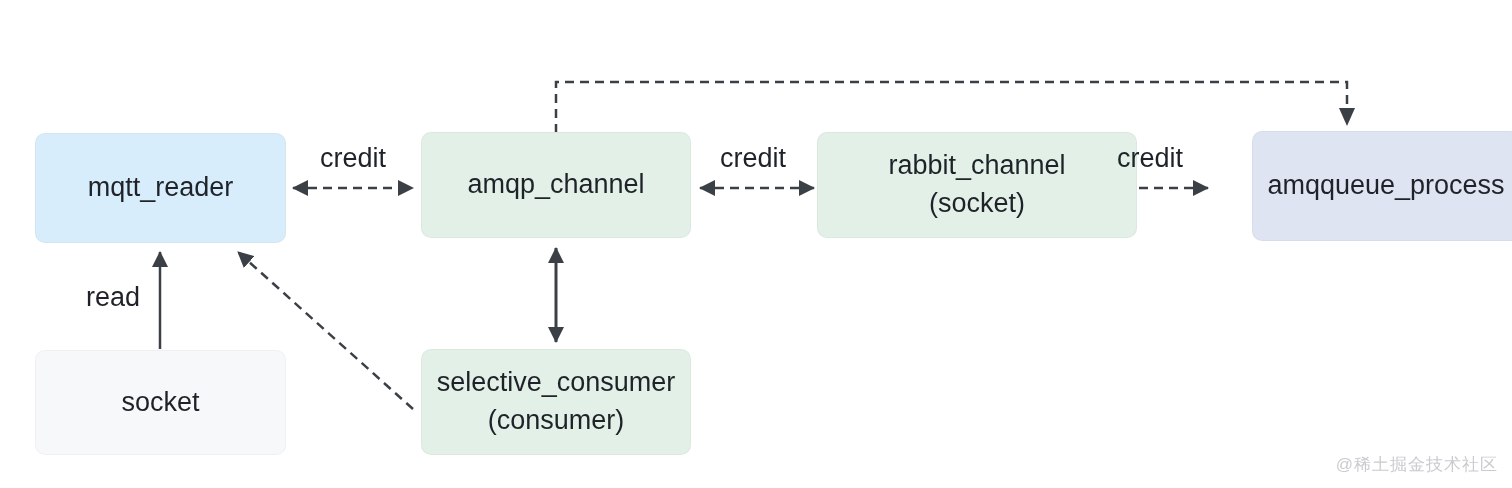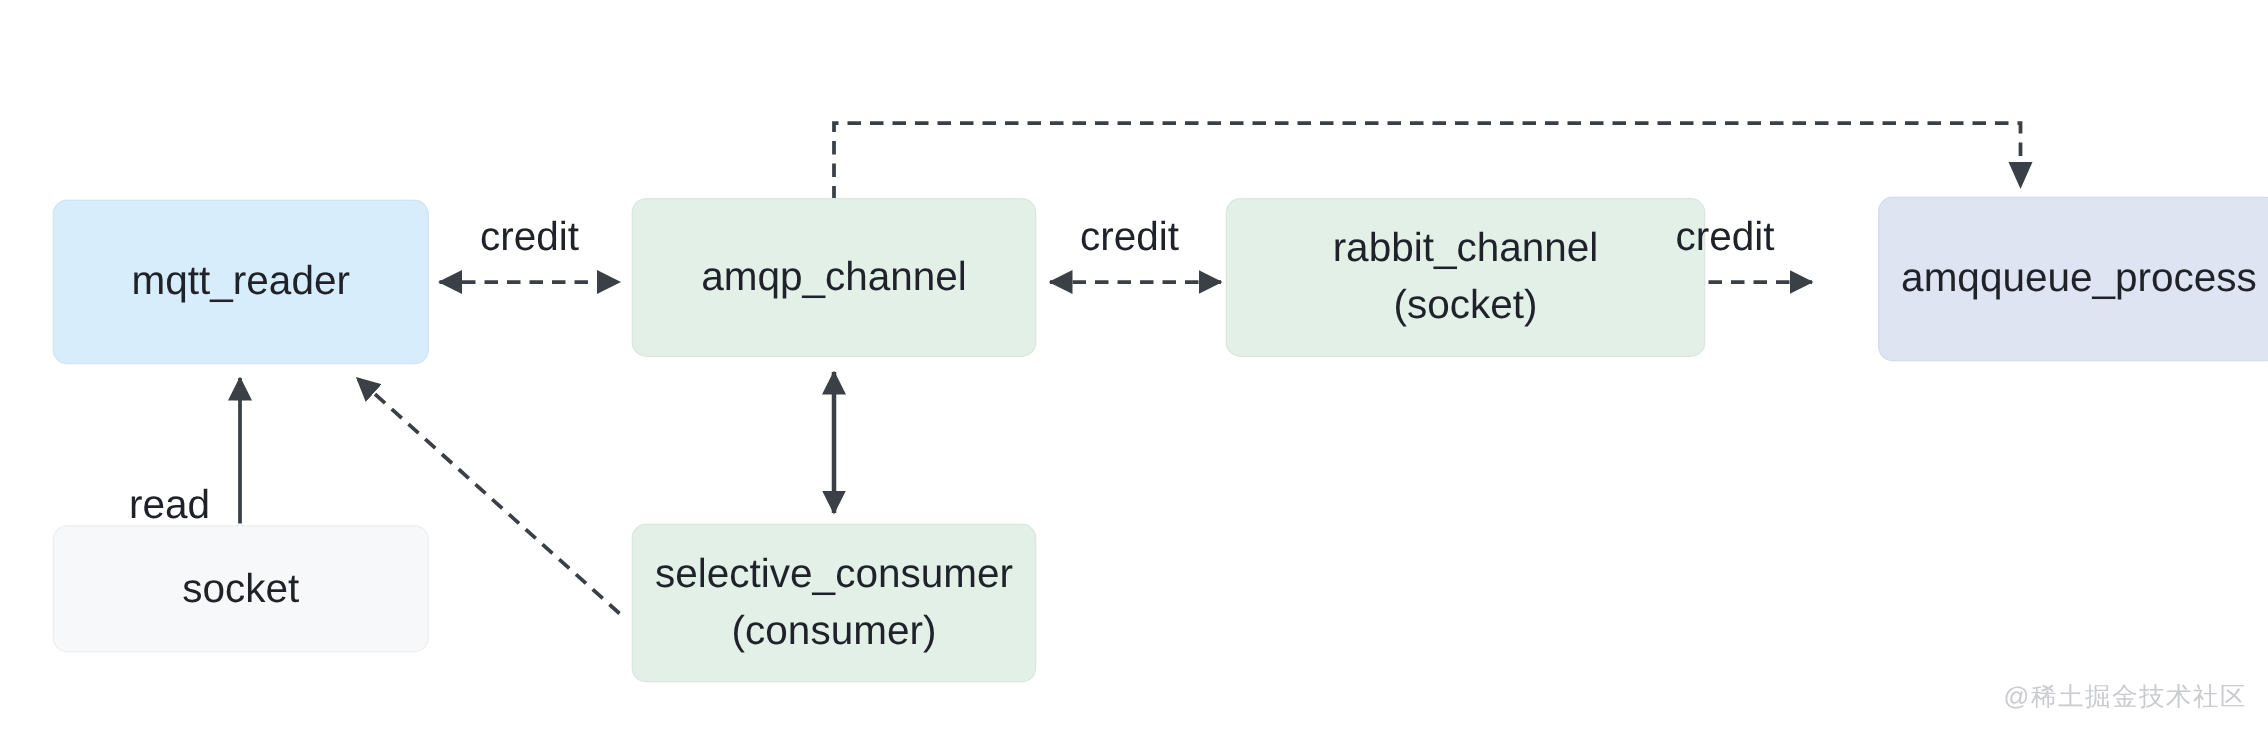--- a/index.html
+++ b/index.html
@@ -56,35 +56,35 @@
   }
   .node-blue     { background: var(--node-blue, #d8edfb); }
   .node-green    { background: var(--node-green, #e3f0e8); }
   .node-lavender { background: var(--node-lavender, #dee4f2); margin-left: 40px; }
   .node-gray     { background: var(--node-gray, #f7f8fa); }
 
   .node-mqtt      { left: 35px;   top: 133px; width: 251px; height: 110px; }
   .node-amqp      { left: 421px;  top: 132px; width: 270px; height: 106px; }
   .node-rabbit    { left: 817px;  top: 132px; width: 320px; height: 106px; }
   .node-amqqueue  { left: 1212px; top: 131px; width: 268px; height: 110px; }
-  .node-socket    { left: 35px;   top: 350px; width: 251px; height: 85px; align-items: center; }
+  .node-socket    { left: 35px;   top: 350px; width: 251px; height: 105px; align-items: center; }
   .node-selective { left: 421px;  top: 349px; width: 270px; height: 106px; }
 
   .edge-label {
     position: absolute;
     transform: translate(-50%, -50%);
     font-size: 27px;
     color: var(--text-color, #1f2329);
     white-space: nowrap;
   }
   .label-credit-1 { left: 353px;  top: 158px; }
   .label-credit-2 { left: 753px;  top: 158px; }
   .label-credit-3 { left: 1150px; top: 158px; }
   .label-notify   { left: 960px;  top: 53px;  }
-  .label-read     { left: 113px;  top: 297px; margin-top: 40px; }
+  .label-read     { left: 113px;  top: 297px; }
 
   .watermark {
     position: absolute;
     right: 14px;
     bottom: 12px;
     font-size: 17px;
     color: var(--watermark-color, #c9cbcf);
     letter-spacing: 1px;
   }
 </style>

